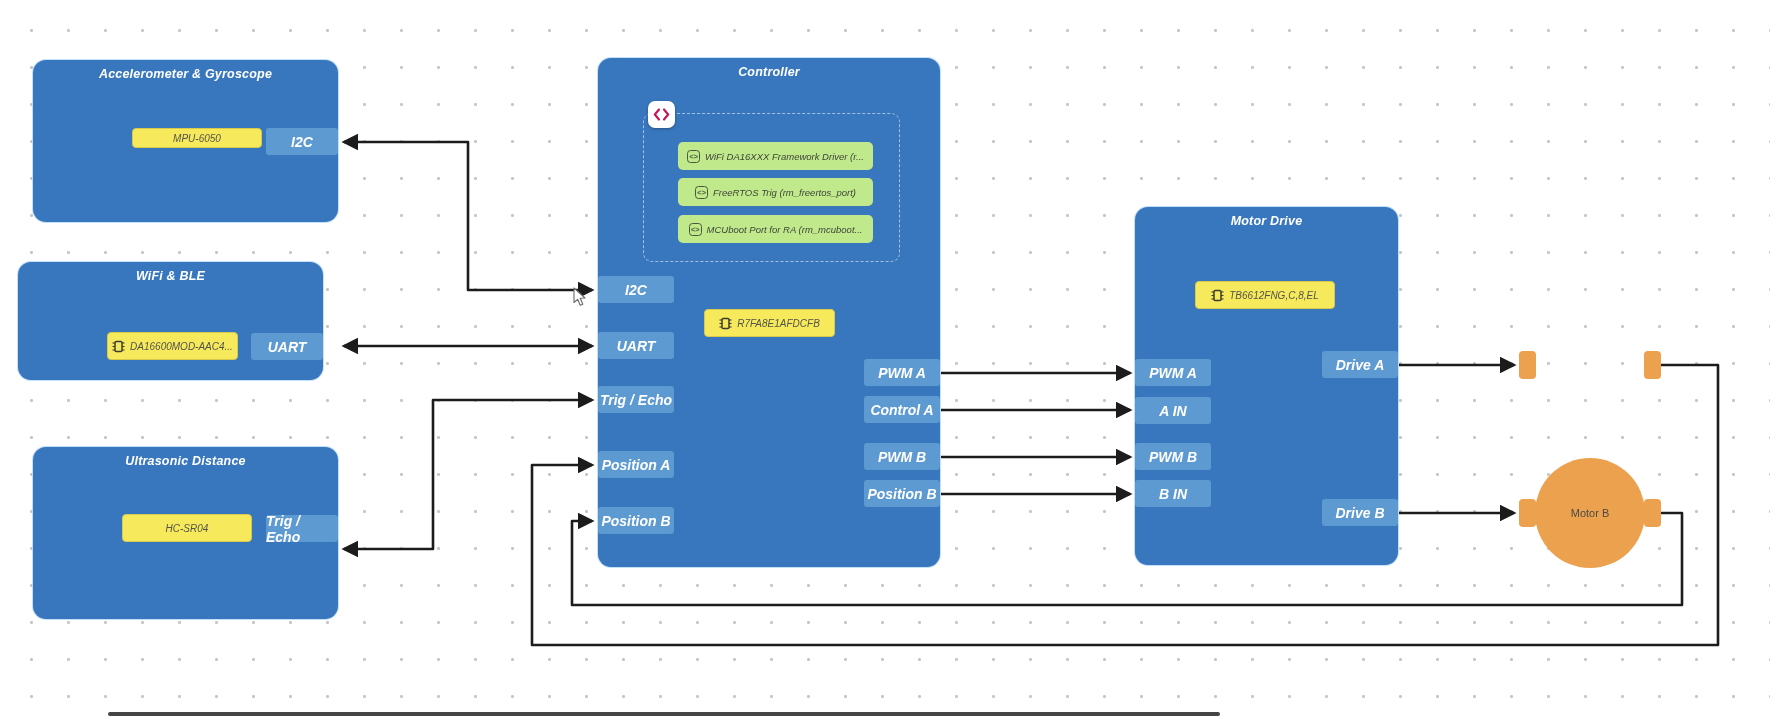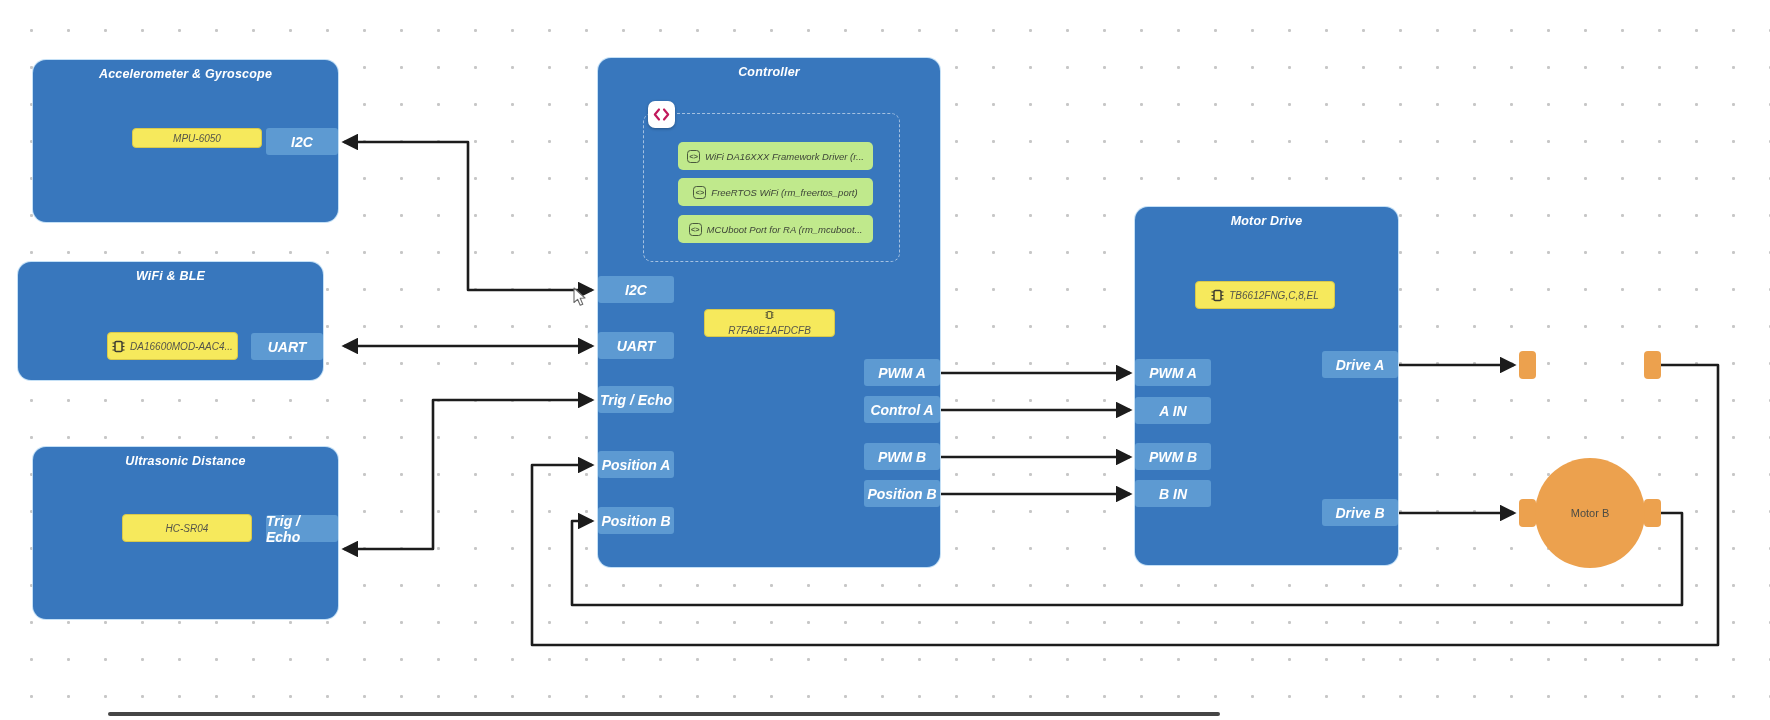--- a/index.html
+++ b/index.html
@@ -103,28 +103,28 @@
         <polyline points="13,3 18,9 13,15" fill="none" stroke="#c2185b" stroke-width="2.6" stroke-linecap="round" stroke-linejoin="round"></polyline>
       </svg>
     </div>
 
     <div class="module" style="left:80px;top:84px;width:195px;height:28px;">
       <span class="mod-icon">&lt;&gt;</span>
       <span>WiFi DA16XXX Framework Driver (r...</span>
     </div>
     <div class="module" style="left:80px;top:120px;width:195px;height:28px;">
       <span class="mod-icon">&lt;&gt;</span>
-      <span>FreeRTOS WiFi (rm_freertos_port)</span>
+      <span>FreeRTOS Trig (rm_freertos_port)</span>
     </div>
     <div class="module" style="left:80px;top:157px;width:195px;height:28px;">
       <span class="mod-icon">&lt;&gt;</span>
       <span>MCUboot Port for RA (rm_mcuboot...</span>
     </div>
 
-    <div class="chip" style="left:106px;top:251px;width:131px;height:28px;flex-direction:column;">
+    <div class="chip" style="left:106px;top:251px;width:131px;height:28px;">
       <svg width="13" height="15" viewBox="0 0 13 15">
         <rect x="3" y="2.5" width="7" height="10" rx="1.3" fill="none" stroke="#3c3c30" stroke-width="1.5"></rect>
         <g stroke="#3c3c30" stroke-width="1.1">
           <line x1="0.5" y1="4" x2="3" y2="4"></line>
             <line x1="0.5" y1="7.5" x2="3" y2="7.5"></line>
             <line x1="0.5" y1="11" x2="3" y2="11"></line>
           <line x1="10" y1="4" x2="12.5" y2="4"></line>
             <line x1="10" y1="7.5" x2="12.5" y2="7.5"></line>
             <line x1="10" y1="11" x2="12.5" y2="11"></line>
         </g>

